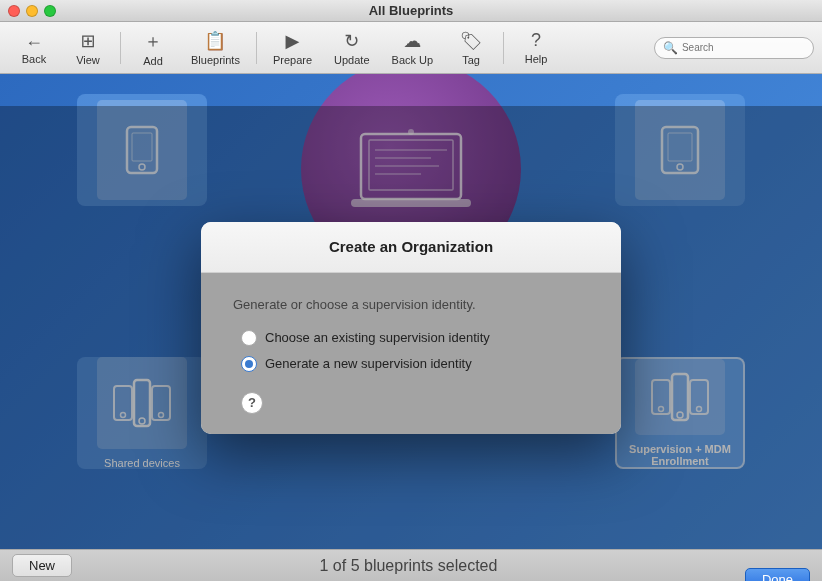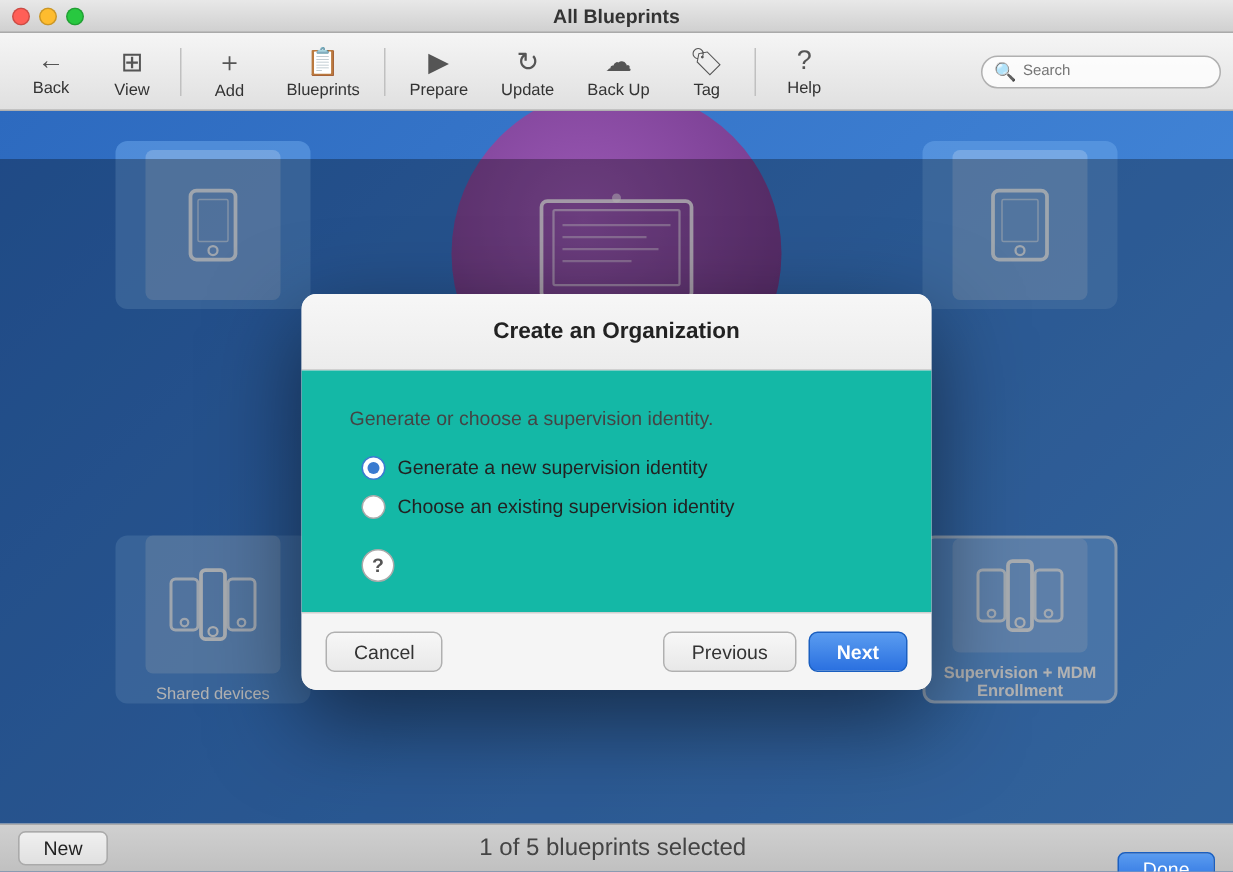--- a/index.html
+++ b/index.html
@@ -158,21 +158,21 @@
     }
 
     .modal-title {
       font-size: 15px;
       font-weight: 600;
       color: #222;
     }
 
     .modal-body {
       padding: 24px 32px 20px;
-      background: #14b8a6;
+      background: #a3a3a3;
     }
 
     .modal-subtitle {
       font-size: 13px;
       color: #444;
       margin-bottom: 18px;
     }
 
     .radio-group {
       display: flex;
@@ -510,41 +510,34 @@
 
       <div class="modal-header">
         <span class="modal-title">Create an Organization</span>
       </div>
 
       <div class="modal-body">
         <p class="modal-subtitle">Generate or choose a supervision identity.</p>
 
         <div class="radio-group">
           <label class="radio-item">
+            <div class="radio-circle"></div>
+            <span class="radio-label">Choose an existing supervision identity</span>
+          </label>
+          <label class="radio-item">
             <div class="radio-circle checked"></div>
             <span class="radio-label">Generate a new supervision identity</span>
           </label>
-          <label class="radio-item">
-            <div class="radio-circle"></div>
-            <span class="radio-label">Choose an existing supervision identity</span>
-          </label>
         </div>
 
         <div class="modal-help">
           <div class="help-btn">?</div>
         </div>
       </div>
 
-      <div class="modal-footer">
-        <button class="modal-btn btn-cancel">Cancel</button>
-        <div class="modal-footer-right">
-          <button class="modal-btn btn-secondary">Previous</button>
-          <button class="modal-btn btn-primary">Next</button>
-        </div>
-      </div>
     </div>
   </div>
 </div>
 
 <div class="bottom-bar">
   <button class="bottom-btn">New</button>
   <span class="bottom-status">1 of 5 blueprints selected</span>
   <button class="bottom-btn done">Done</button>
 </div>
 

